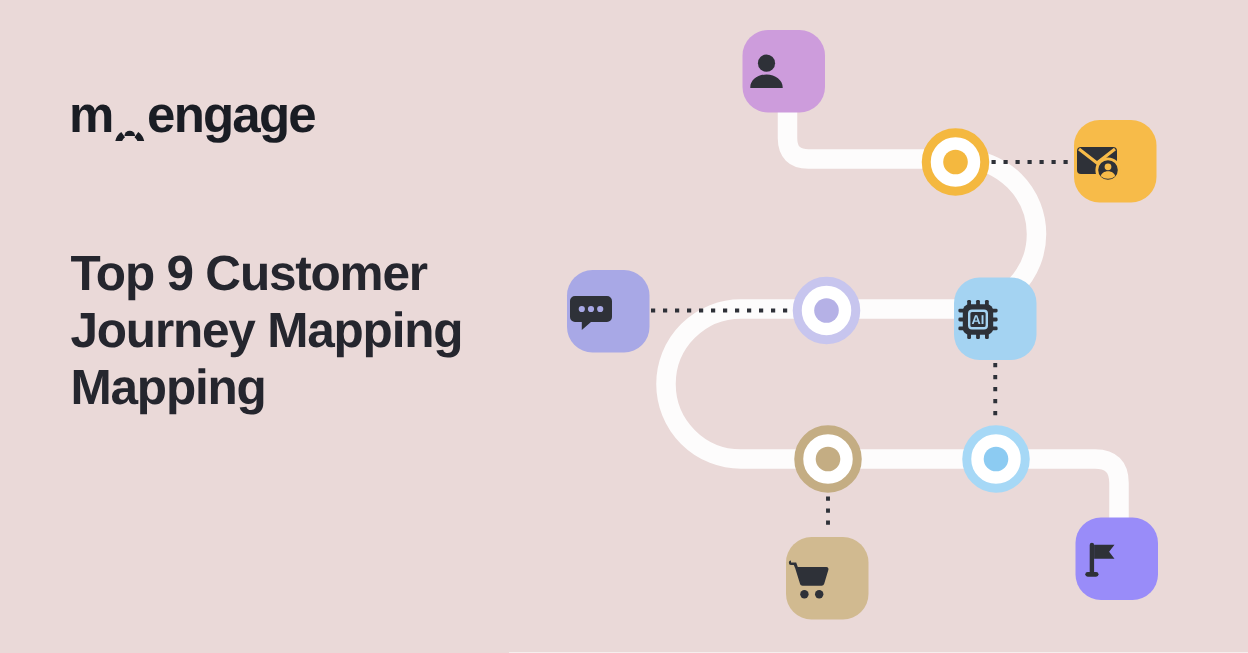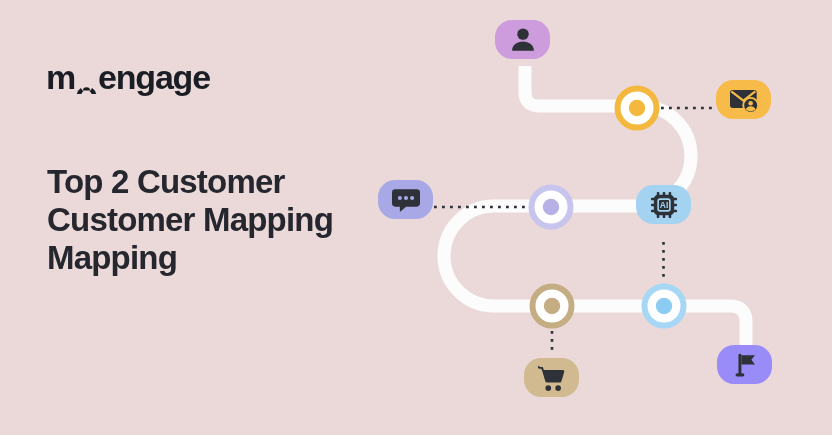--- a/index.html
+++ b/index.html
@@ -24,22 +24,22 @@
     position:absolute;left:47px;top:163px;margin:0;
     font-size:33px;line-height:38px;font-weight:700;letter-spacing:-0.8px;
     color:var(--heading,#25262e);
   }
   
   .journey-svg{position:absolute;left:0;top:0;width:832px;height:435px;}
   .journey-path{fill:none;stroke:var(--path,#fdfcfc);stroke-width:13;stroke-linejoin:round;}
   .connector{stroke:var(--connector,#2e3138);stroke-width:2.6;stroke-dasharray:2.8 5.2;fill:none;}
   .ring{fill:#fff;stroke-width:6;}
   .tile{
-    position:absolute;width:55px;height:39px;border-radius:17px;
-    display:flex;align-items:center;justify-content:center;
+    position:absolute;width:55px;height:55px;border-radius:17px;
+    display:flex;align-items:center;justify-content:flex-start;
   }
   .tile svg{width:32px;height:32px;display:block;color:var(--icon,#2e3138);}
   .tile-customer{left:495px;top:20px;}
   .tile-email{left:716px;top:80px;}
   .tile-chat{left:378px;top:180px;}
   .tile-ai{left:636px;top:185px;}
   .tile-cart{left:524px;top:358px;}
   .tile-flag{left:717px;top:345px;}
   .ai-label{font-family:"Liberation Sans","DejaVu Sans",sans-serif;font-weight:700;font-size:6.4px;}
 </style>
@@ -53,22 +53,22 @@
     <span class="logo-o">
       <svg viewBox="0 0 26 26">
         <path d="M7.55 20.78 A9.5 9.5 0 1 0 18.45 20.78" fill="none" stroke="#1a1d24" stroke-width="5.4" stroke-linecap="butt"></path>
         <path d="M8.6 21.8 a4.4 4.2 0 0 1 8.8 0 z" fill="#1a1d24"></path>
       </svg>
     </span>
     <span>engage</span>
   </div>
 
   <h1 class="heading">
-    <div>Top 2 Customer</div>
-    <div>Customer Mapping</div>
+    <div>Top 9 Customer</div>
+    <div>Journey Mapping</div>
     <div>Mapping</div>
   </h1>
 
   <svg class="journey-svg" viewBox="0 0 832 435">
     <path class="journey-path" d="M525 66 L525 92 Q525 106 539 106 L641 106 A50 50 0 0 1 641 206 L494 206 A50 50 0 0 0 494 306 L730 306 Q746 306 746 322 L746 352"></path>
     <line class="connector" x1="661" y1="108" x2="714" y2="108"></line>
     <line class="connector" x1="434" y1="207" x2="528" y2="207"></line>
     <line class="connector" x1="663.5" y1="242" x2="663.5" y2="282"></line>
     <line class="connector" x1="552" y1="331" x2="552" y2="355"></line>
 

